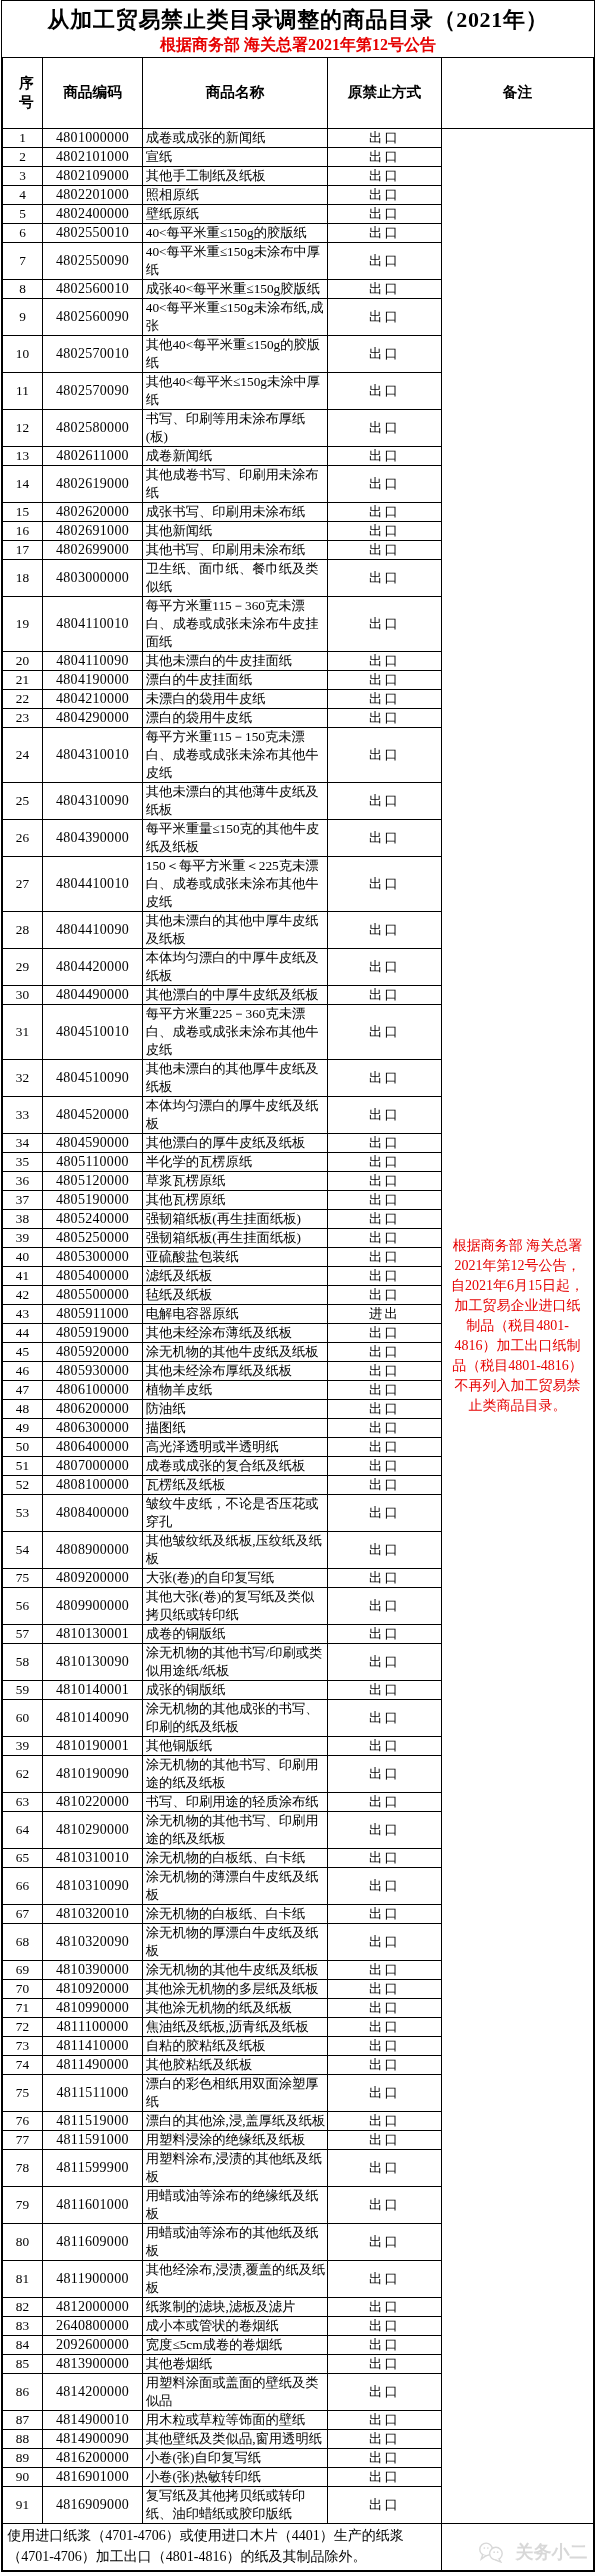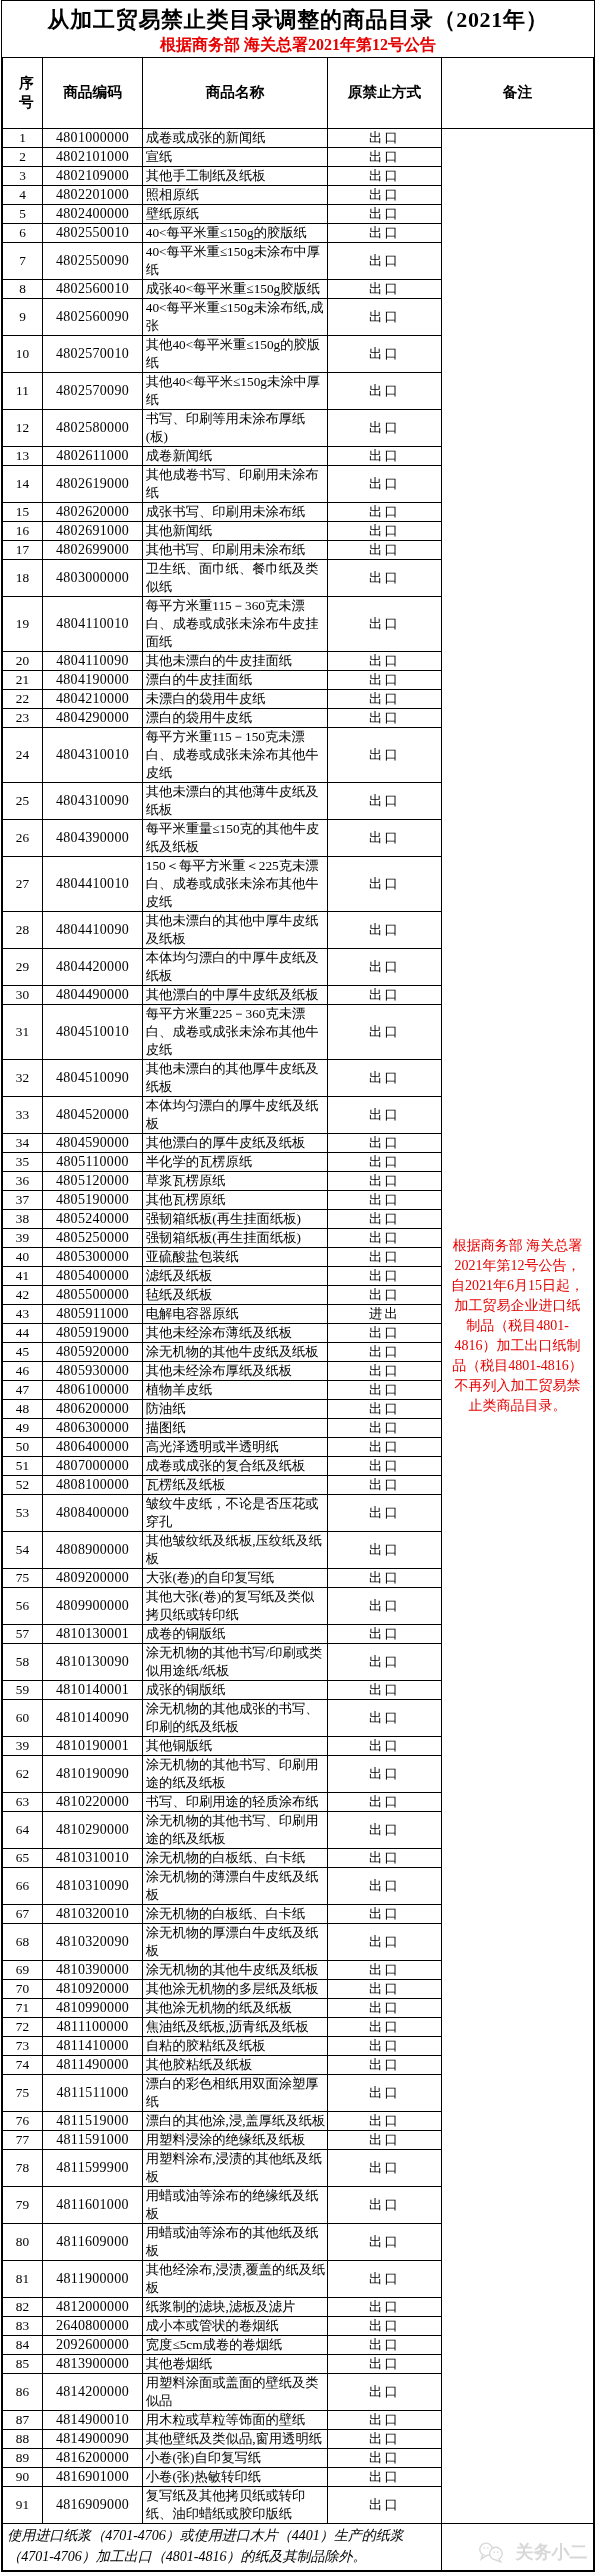--- a/index.html
+++ b/index.html
@@ -10,21 +10,21 @@
   .doc-subtitle { font-size:16px; font-weight:bold; line-height:21px; }
   table.catalog { border-collapse:collapse; width:100%; table-layout:fixed; }
   table.catalog th, table.catalog td { border:0.7px solid #000; overflow:hidden; }
   table.catalog th { font-size:14.7px; font-weight:bold; height:19px; text-align:center; padding:16px; }
   td.c-no   { text-align:center; font-size:13.3px; line-height:18px; padding:0; }
   td.c-code { text-align:center; font-size:14px; line-height:18px; padding:0; letter-spacing:0.3px; }
   td.c-name { text-align:left; font-size:13.3px; line-height:18px; padding:0 1.4px 0 2.8px; }
   td.c-mode { text-align:center; font-size:13.3px; line-height:18px; padding:0; letter-spacing:2.1px; }
   td.c-remark { vertical-align:middle; text-align:center; font-size:14px; line-height:20px; padding:0 5.6px; font-weight:500; }
   tr.data-row td { height:18px; }
-  td.exception-cell { font-size:14px; line-height:21px; text-align:left; padding:1.4px 4.2px 2.8px 4.2px; vertical-align:middle;font-style:italic; }
+  td.exception-cell { font-size:14px; line-height:21px; text-align:left; padding:1.4px 4.2px 2.8px 4.2px; vertical-align:middle; }
   td.watermark-cell { position:relative; }
   .watermark { position:absolute; right:5.6px; bottom:5.6px; display:flex; align-items:center; gap:10px;
                font-family:"Liberation Sans","DejaVu Sans",sans-serif; font-weight:bold; font-size:18px; }
   .watermark svg { display:block; }
 </style>
 </head>
 <body>
 
 <div class="page">
 

